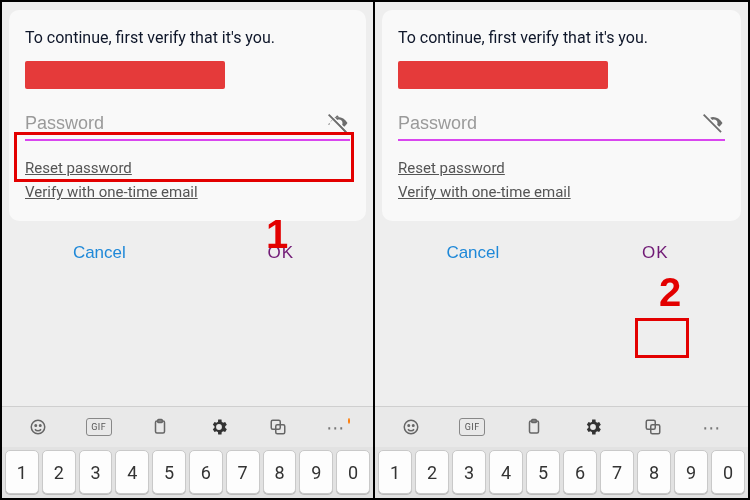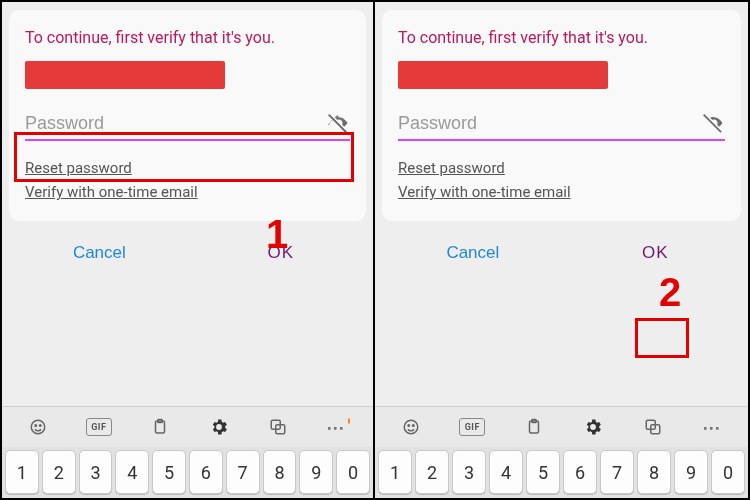--- a/index.html
+++ b/index.html
@@ -25,21 +25,21 @@
     flex-direction: column;
   }
   .pane.left { border-right: 2px solid #000; }
   .card {
     margin: 8px 7px 0 7px;
     background: #f9f9f9;
     border-radius: 10px;
     padding: 18px 16px 14px 16px;
   }
   .prompt {
-    color: #be185d;
+    color: #0f172a;
     font-size: 16px;
     margin-bottom: 14px;
   }
   .redact {
     background: #e53a3a;
     height: 28px;
     border-radius: 2px;
     margin-bottom: 16px;
   }
   .redact.w1 { width: 200px; }
@@ -100,21 +100,21 @@
     justify-content: space-around;
     align-items: center;
     height: 40px;
     padding: 0 6px;
   }
   .kb-icons .ic {
     width: 22px; height: 22px;
     display: flex; align-items: center; justify-content: center;
     color: #555;
     font-size: 13px;
-    font-weight: 700;
+    font-weight: 400;
   }
   .kb-icons .gif {
     border: 1.5px solid #888;
     border-radius: 3px;
     width: 26px; height: 18px;
     font-size: 9px;
     letter-spacing: 0.5px;
   }
   .orange-dot {
     width: 6px; height: 6px; border-radius: 50%; background: #ff7a00;

